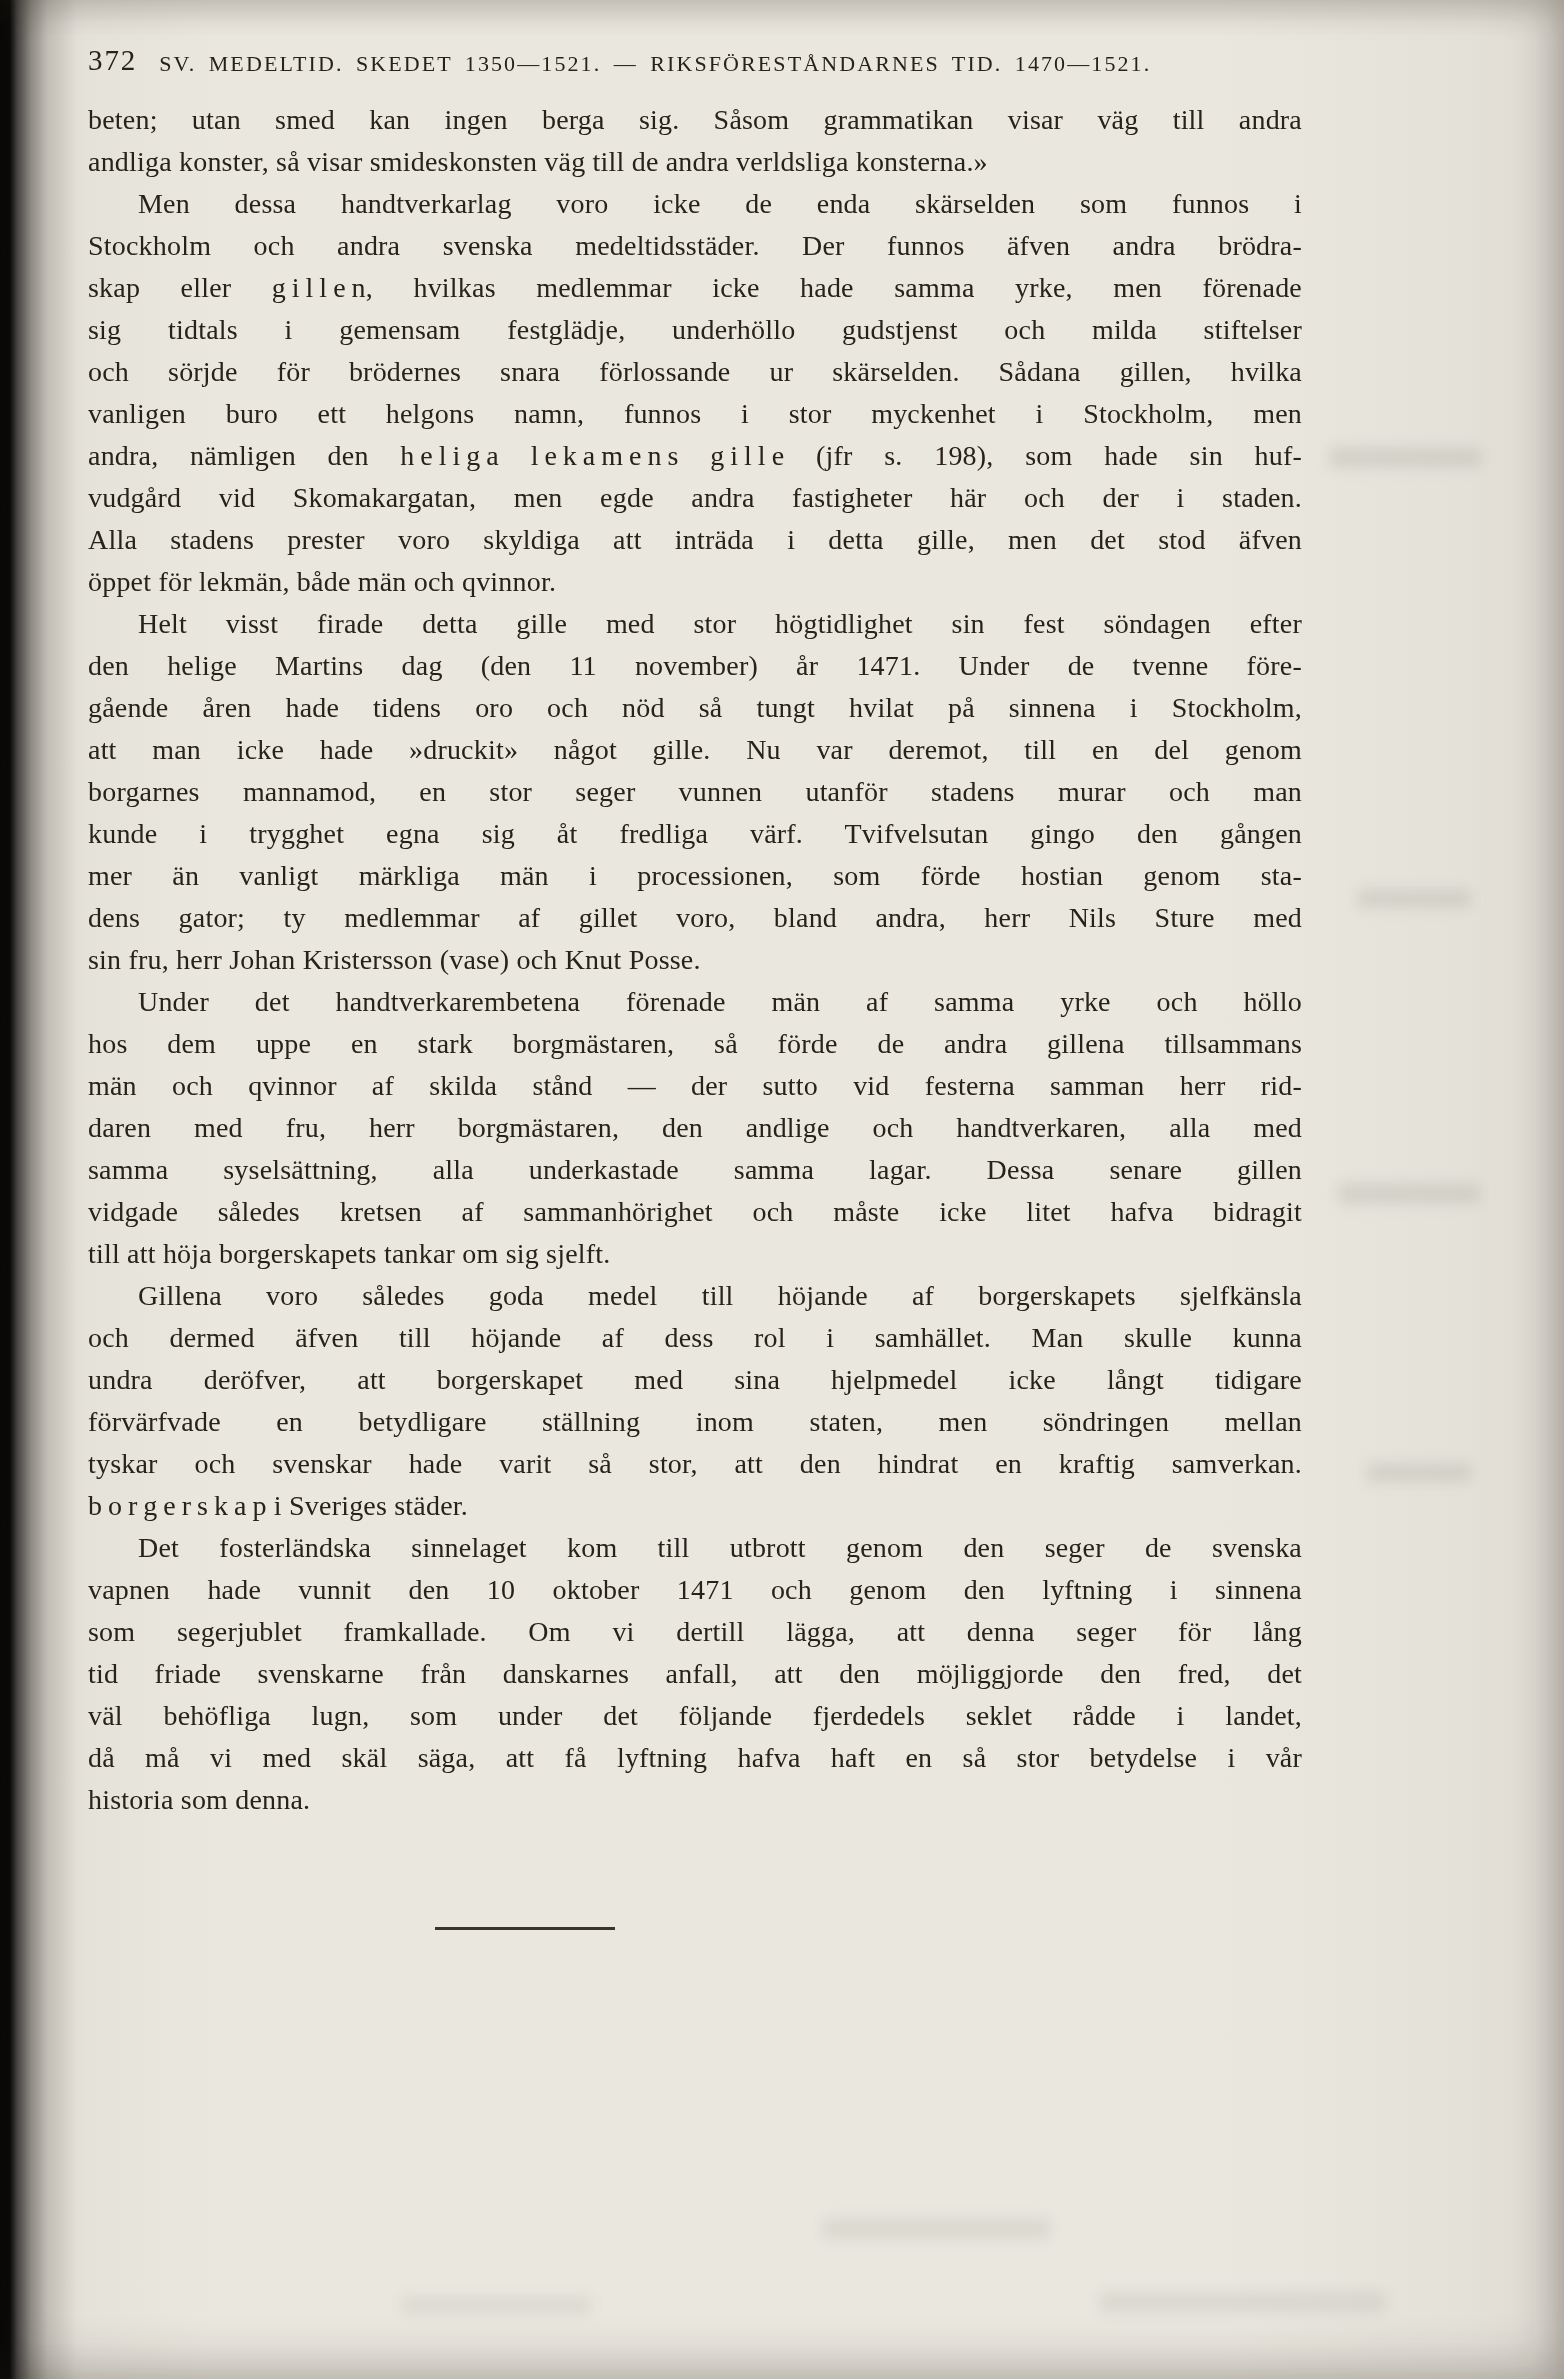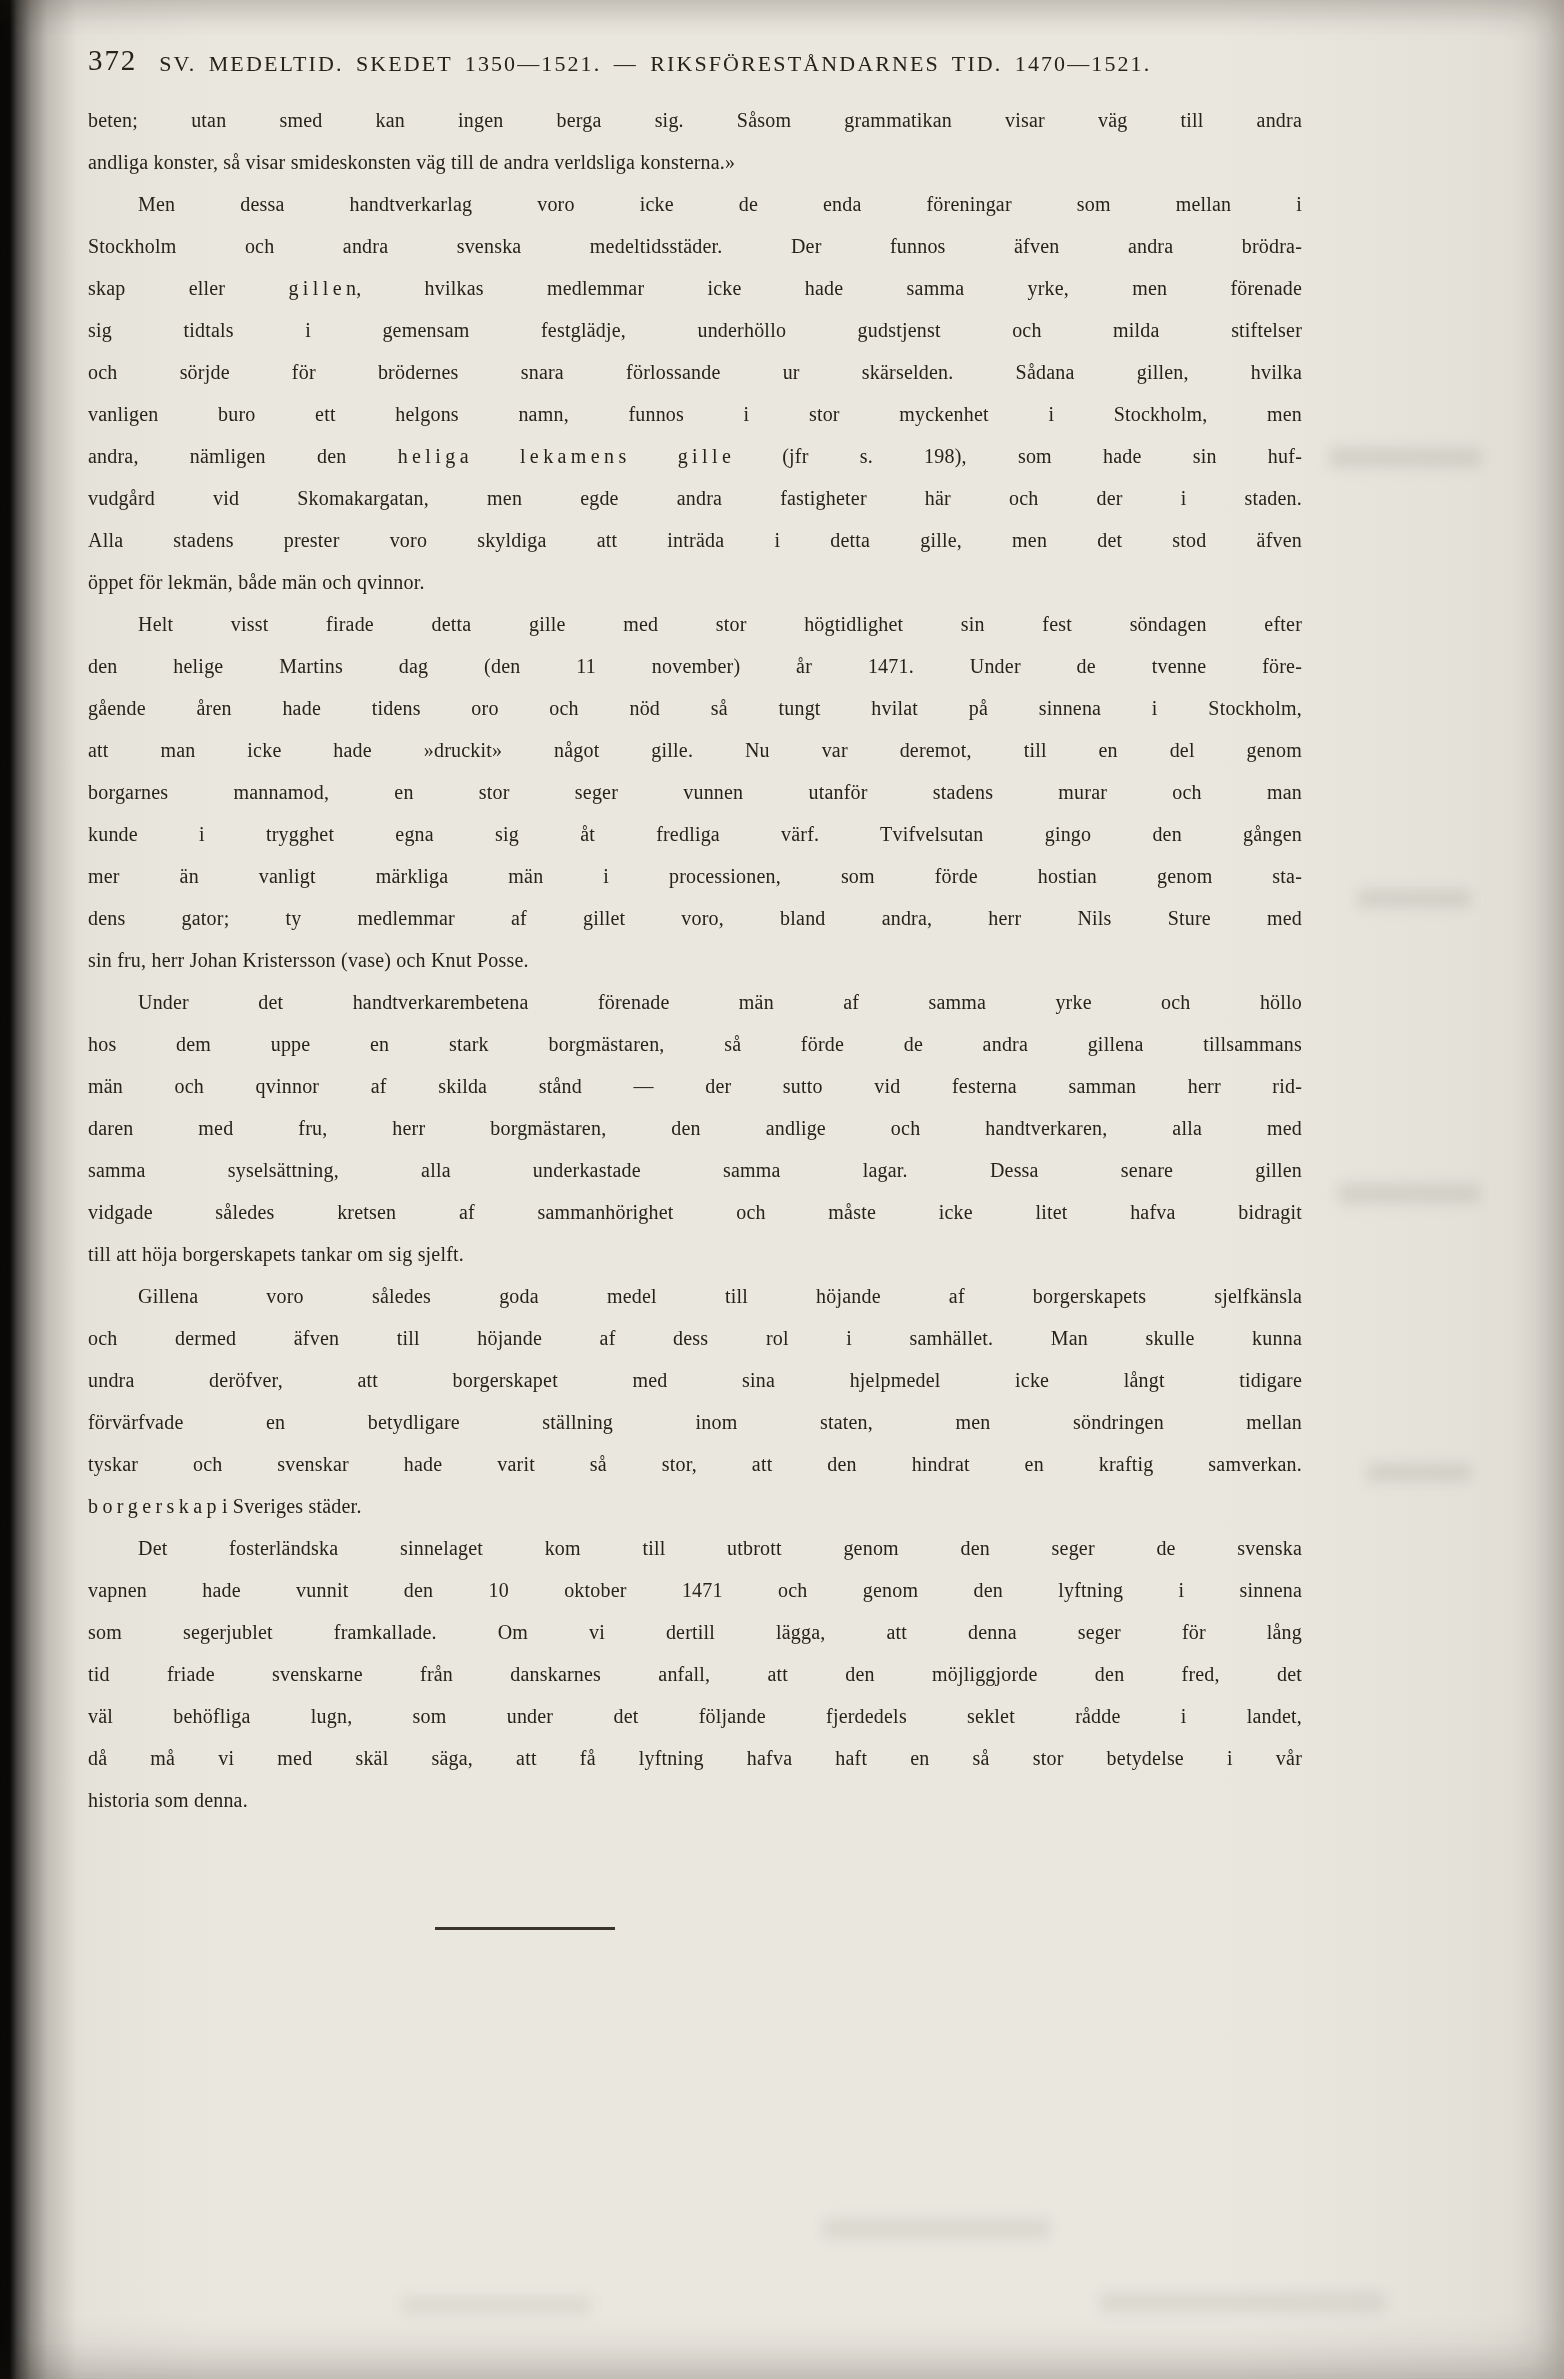--- a/index.html
+++ b/index.html
@@ -60,21 +60,21 @@
     letter-spacing: 2.1px;
     word-spacing: 4.8px;
   }
   .text-block {
     position: absolute;
     left: 88px;
     top: 99px;
     width: 1214px;
   }
   .line {
-    font-size: 20px;
+    font-size: 28px;
     line-height: 42px;
     height: 42px;
     text-align: justify;
     text-align-last: justify;
     letter-spacing: 0.2px;
   }
   .line.last {
     text-align-last: left;
   }
   .line.indent {
@@ -112,21 +112,21 @@
   <div class="gutter-shadow"></div>
 
   <header class="running-head">
     <span class="page-num">372</span>
     <span class="head-title">SV. MEDELTID. SKEDET 1350—1521. — RIKSFÖRESTÅNDARNES TID. 1470—1521.</span>
   </header>
 
   <main class="text-block">
       <div class="line">beten; utan smed kan ingen berga sig. Såsom grammatikan visar väg till andra</div>
       <div class="line last">andliga konster, så visar smideskonsten väg till de andra verldsliga konsterna.»</div>
-      <div class="line indent">Men dessa handtverkarlag voro icke de enda föreningar som mellan i</div>
+      <div class="line indent">Men dessa handtverkarlag voro icke de enda skärselden som funnos i</div>
       <div class="line">Stockholm och andra svenska medeltidsstäder. Der funnos äfven andra brödra-</div>
       <div class="line">skap eller g i l l e n, hvilkas medlemmar icke hade samma yrke, men förenade</div>
       <div class="line">sig tidtals i gemensam festglädje, underhöllo gudstjenst och milda stiftelser</div>
       <div class="line">och sörjde för brödernes snara förlossande ur skärselden. Sådana gillen, hvilka</div>
       <div class="line">vanligen buro ett helgons namn, funnos i stor myckenhet i Stockholm, men</div>
       <div class="line">andra, nämligen den h e l i g a l e k a m e n s g i l l e (jfr s. 198), som hade sin huf-</div>
       <div class="line">vudgård vid Skomakargatan, men egde andra fastigheter här och der i staden.</div>
       <div class="line">Alla stadens prester voro skyldiga att inträda i detta gille, men det stod äfven</div>
       <div class="line last">öppet för lekmän, både män och qvinnor.</div>
       <div class="line indent">Helt visst firade detta gille med stor högtidlighet sin fest söndagen efter</div>

